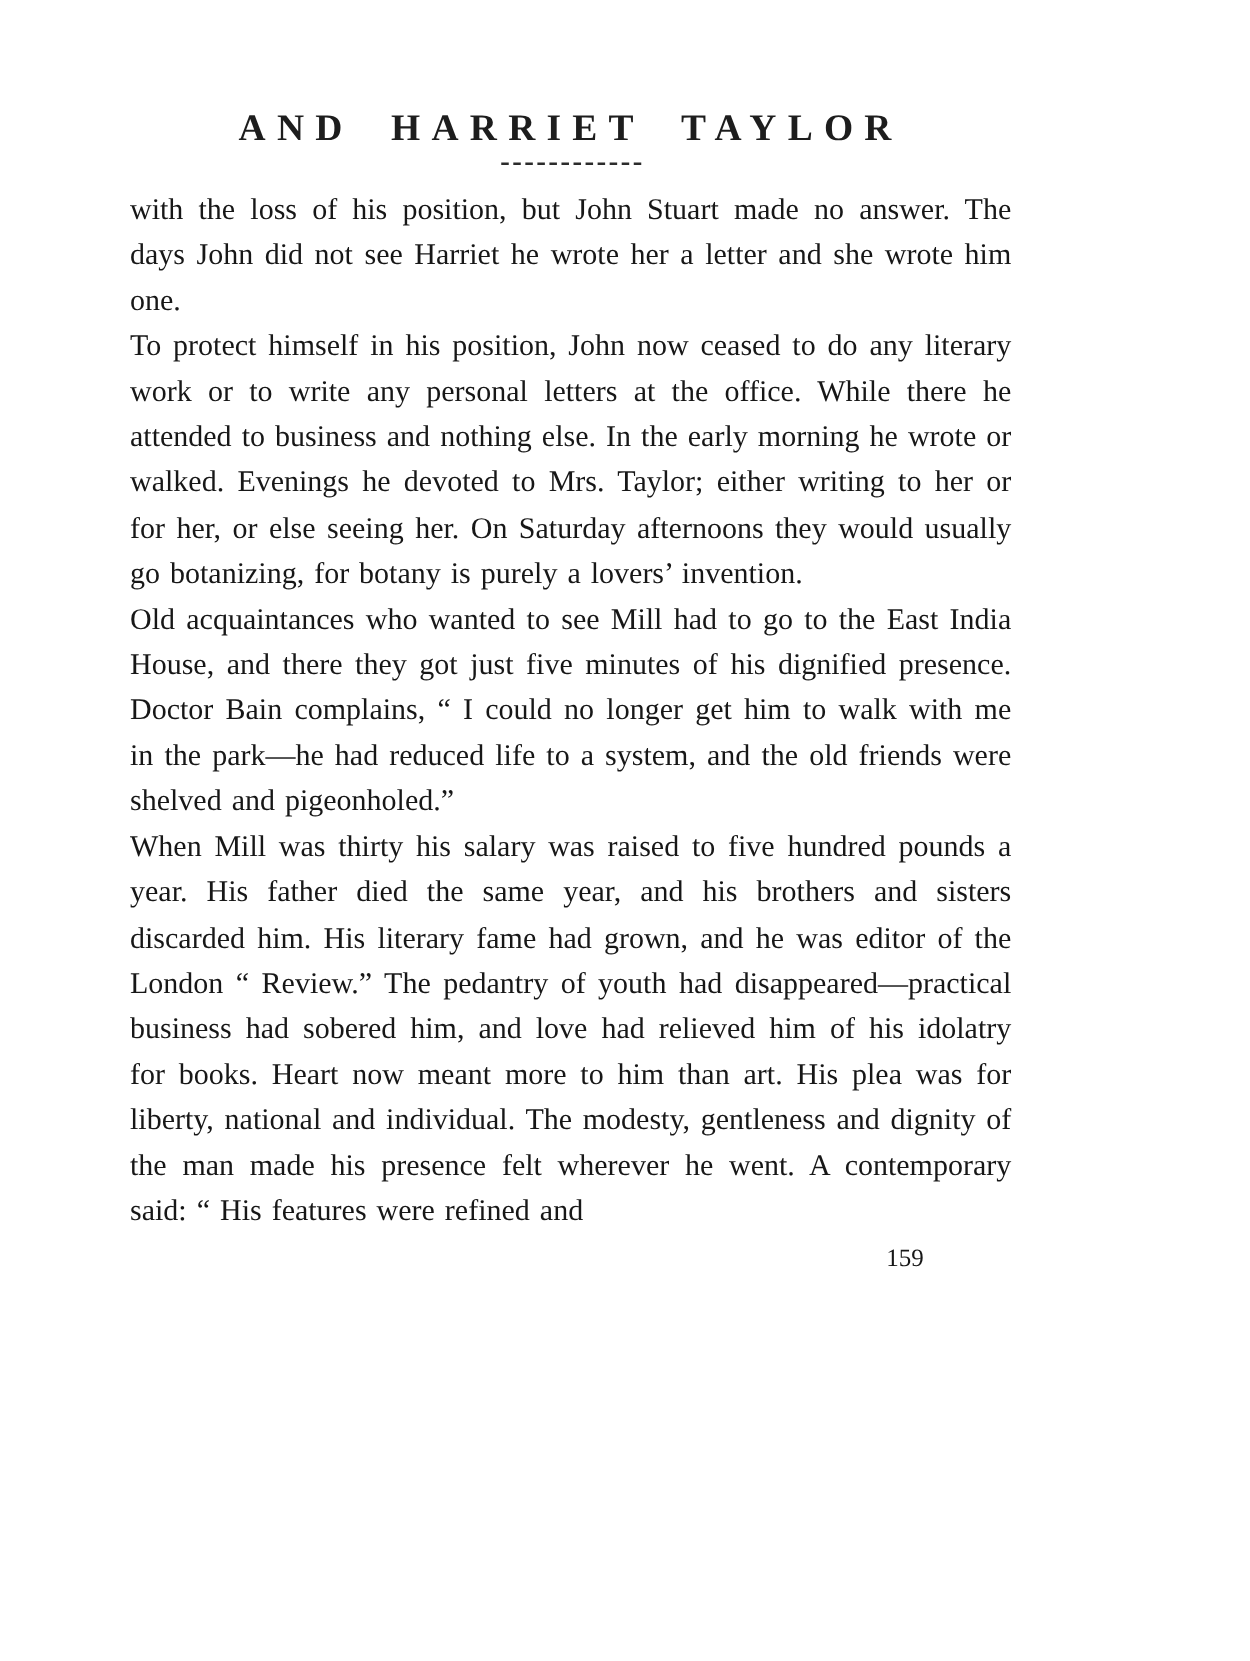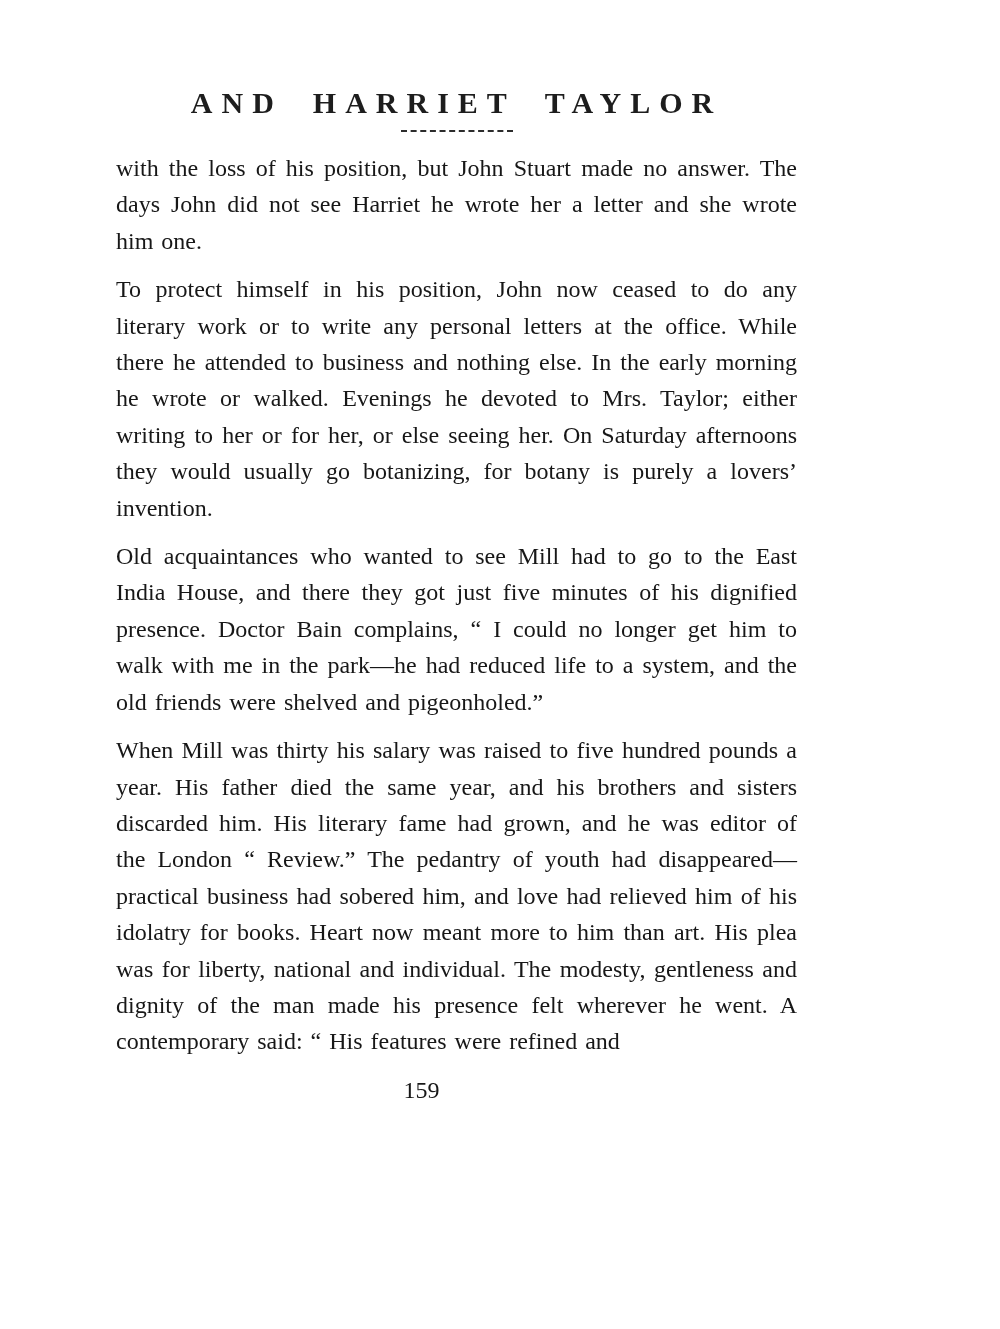--- a/index.html
+++ b/index.html
@@ -27,31 +27,31 @@
     margin: 0 0 10px 0;
   }
   .header-rule {
     width: 112px;
     height: 0;
     margin: 0 auto 18px auto;
     border: 0;
     border-top: 2px dashed #2c2c2c;
   }
   .body-text p {
-    margin: 12px;
+    margin: 0;
     font-size: 24px;
     line-height: 36.4px;
     text-align: justify;
     word-spacing: 2px;
     color: #171717;
   }
   .page-number {
-    font-size: 24px;
+    font-size: 20px;
     line-height: 36px;
-    text-align: center;
+    text-align: right;
     padding-right: 70px;
     margin-top: 2px;
     color: #171717;
   }
 </style>
 </head>
 <body>
 
 <div class="page">
 

